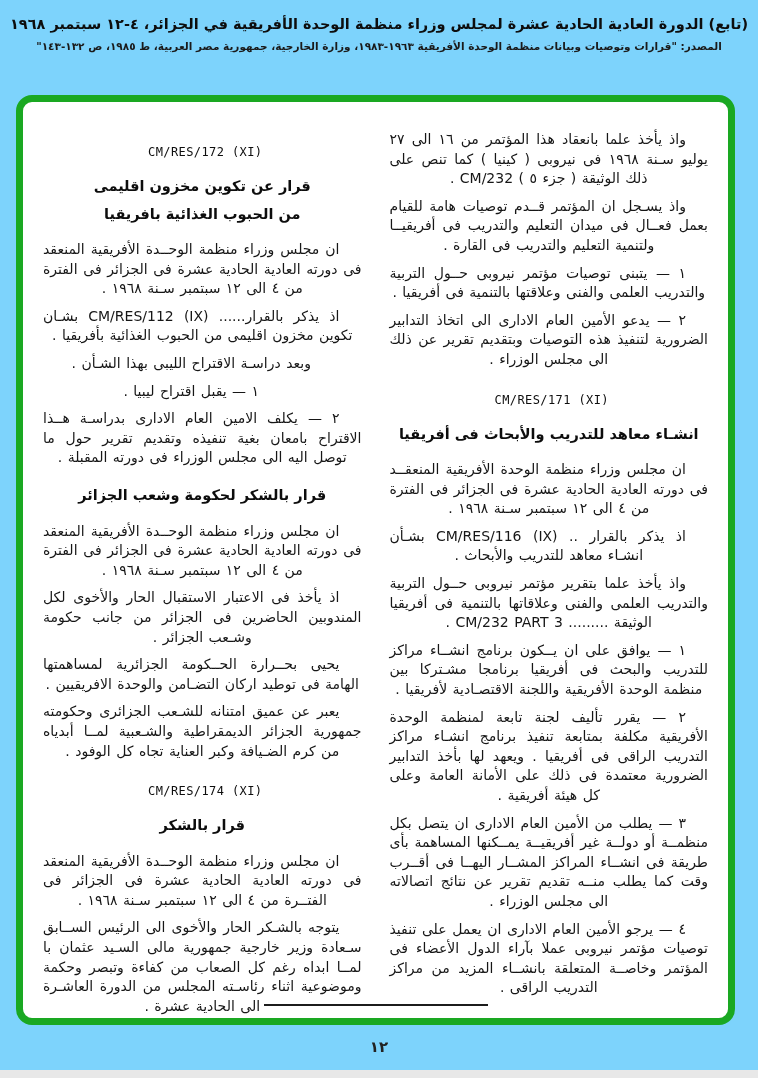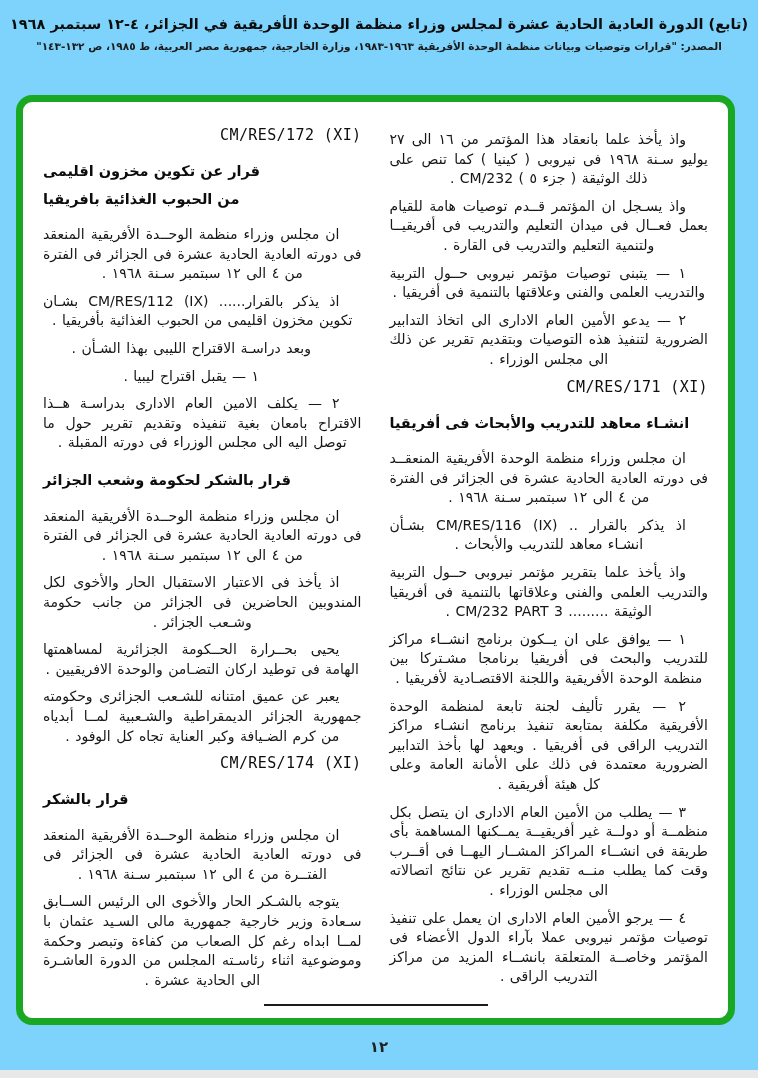--- a/index.html
+++ b/index.html
@@ -45,34 +45,34 @@
   .para{
     margin:8px 0;
     font-size:14px;
     line-height:1.4;
     text-align:justify;
     text-align-last:center;
     text-indent:22px;
     word-spacing:1px;
   }
   .code{
-    margin:4px 0 8px 0;
+    margin:23px 0 8px 0;
     direction:ltr;
-    text-align:right;
+    text-align:center;
     font-family:"DejaVu Sans Mono",monospace;
-    font-size:15px;
+    font-size:12px;
     letter-spacing:0.4px;
     color:#0e0e0e;
     text-indent:6px;
   }
   .heading{
     margin:14px 0 12px 0;
     font-size:14.5px;
     font-weight:bold;
-    text-align:left;
+    text-align:center;
     line-height:1.9;
     white-space:pre-line;
     color:#0d0d0d;
   }
   .end-divider{
     position:absolute;
     bottom:12px;left:50%;
     width:224px;height:0;
     transform:translateX(-50%);
     border:none;

